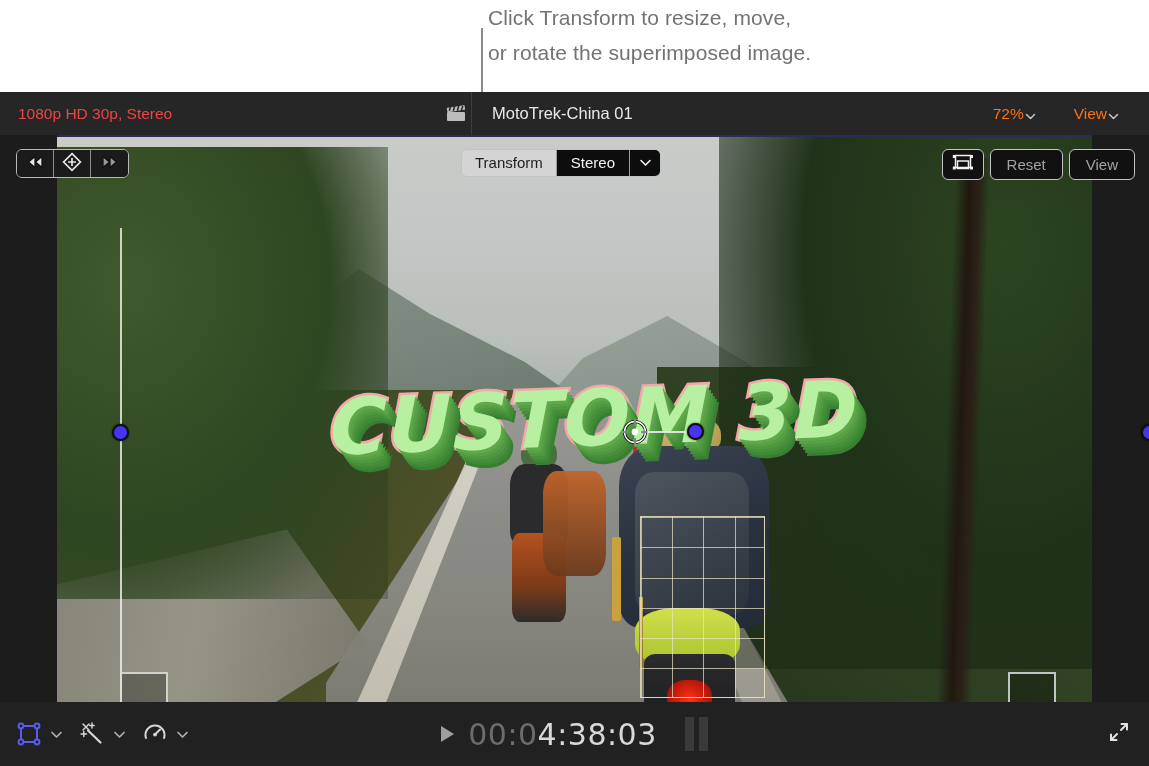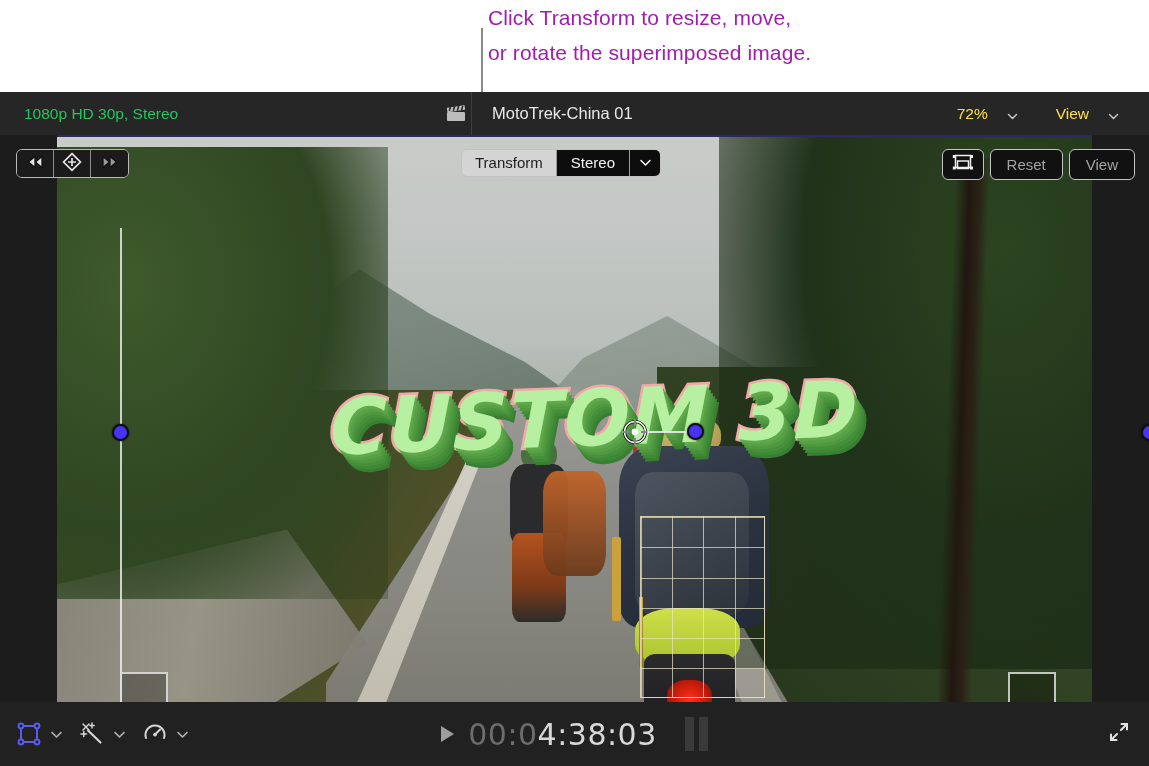--- a/index.html
+++ b/index.html
@@ -12,21 +12,21 @@
   }
   #root { position: relative; width: 1149px; height: 766px; background: #fff; }
 
   
   .callout-text {
     position: absolute;
     left: 488px; top: 0px;
     width: 520px;
     font-size: 21px;
     line-height: 35px;
-    color: #a21caf;
+    color: #737373;
     letter-spacing: 0.1px;
   }
   .callout-line {
     position: absolute;
     left: 481px; top: 28px;
     width: 2px; height: 125px;
     background: #8a8a8a;
   }
 
   
@@ -43,40 +43,40 @@
     position: absolute;
     left: 0; top: 0; width: 1149px; height: 43px;
     background: #262626;
     display: flex;
     align-items: center;
     color: #d2d2d2;
     font-size: 15.5px;
   }
   .header-left {
     width: 441px;
-    padding-left: 24px;
-    color: #22c55e;
+    padding-left: 18px;
+    color: #ef4444;
     white-space: nowrap;
   }
   .clapper-icon {
     width: 30px; display: flex; align-items: center; justify-content: center;
   }
   .header-divider {
     width: 1px; height: 43px; background: #3d3d3d;
   }
   .header-title {
     padding-left: 20px;
     color: #e8e8e8;
     font-size: 16.5px;
     flex: 1;
     white-space: nowrap;
   }
   .zoom-control, .view-control {
-    display: flex; align-items: center; gap: 19px;
-    color: #fde047; font-size: 15.5px;
+    display: flex; align-items: center; gap: 1px;
+    color: #f97316; font-size: 15.5px;
     padding: 0 8px;
     white-space: nowrap;
   }
   .view-control { margin-right: 22px; margin-left: 22px; text-align: right; }
   .chev { display: inline-block; width: 11px; height: 11px; }
 
   
   .video-area {
     position: absolute;
     left: 57px; top: 43px;

